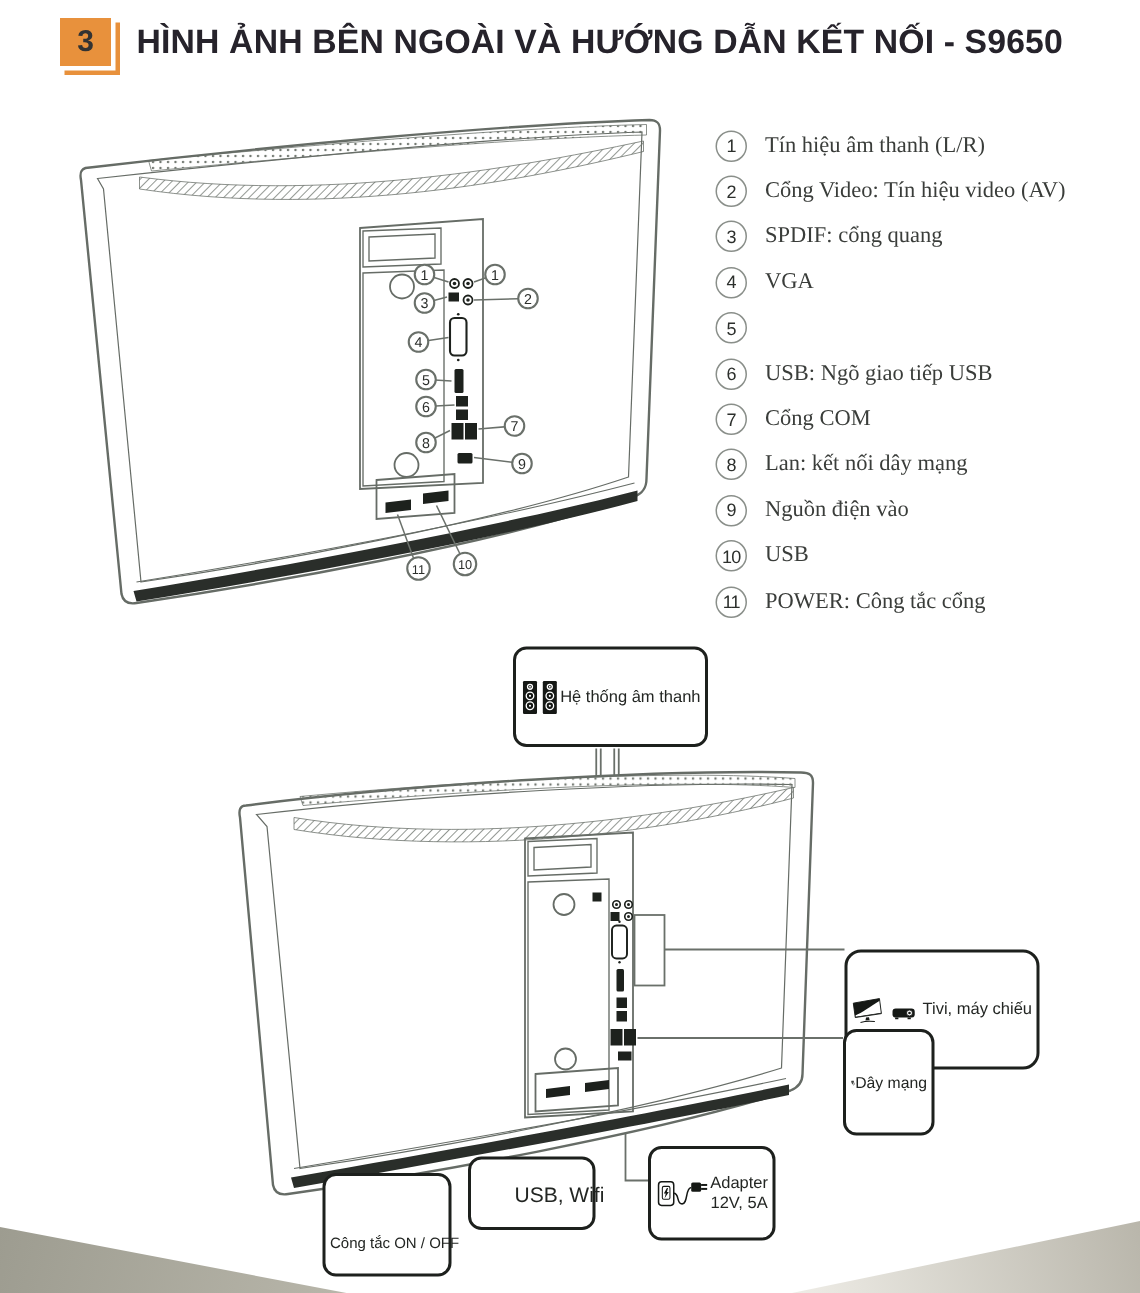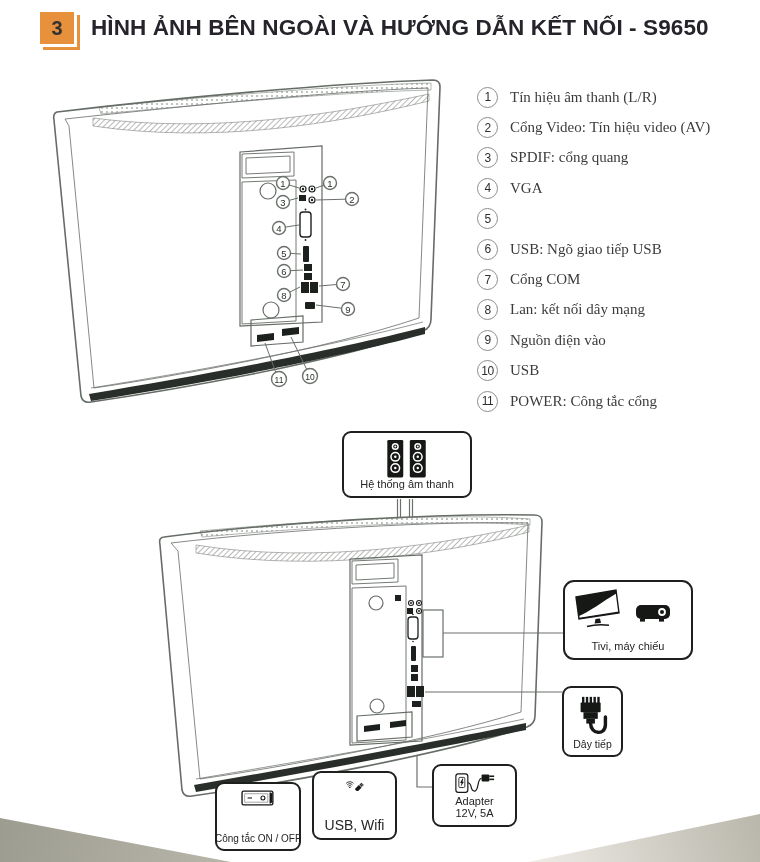--- a/index.html
+++ b/index.html
@@ -22,28 +22,28 @@
                 display:flex; align-items:center; justify-content:center;
                 font-size:12px; letter-spacing:-0.5px; color:#2c2f2c; flex:0 0 auto; }
   .legend-label { margin-left:12px; font-size:15px; color:#3a3d3a; white-space:nowrap;font-family:Liberation Serif, serif; }
 
   
   .diagram1 { position:absolute; left:35px; top:70px; }
   .diagram2 { position:absolute; left:150px; top:425px; }
 
   
   .cbox { position:absolute; background:#ffffff; border:2.5px solid #1d201d; border-radius:9px;
-          display:flex; flex-direction:column; align-items:center; justify-content:space-between;
+          display:flex; flex-direction:row; align-items:center; justify-content:space-between;
           padding:6px 3px 5px; z-index:5; }
   .clabel { font-size:11px; color:#232623; white-space:nowrap; line-height:1.15; text-align:center; }
   .box-speaker { left:342px; top:431px; width:130px; height:67px; }
-  .box-tivi    { left:563px; top:580px; width:130px; height:80px; border-radius:11px; }
+  .box-tivi    { left:563px; top:633px; width:130px; height:80px; border-radius:11px; }
   .box-daymang { left:562px; top:686px; width:61px;  height:71px; }
   .box-congtac { left:215px; top:782px; width:86px;  height:69px; }
-  .box-usbwifi { left:312px; top:771px; width:85px;  height:69px;gap:26px; }
+  .box-usbwifi { left:312px; top:771px; width:85px;  height:49px;gap:26px; }
   .box-adapter { left:432px; top:764px; width:85px;  height:63px; }
   .box-congtac .clabel { font-weight:normal; font-size:10px;margin-top:26px; }
   .box-usbwifi .clabel { font-size:14px; }
   .box-daymang .clabel { font-size:10.5px; }
 
   
   .tri-left  { position:absolute; left:0; top:818px; width:231px; height:44px;
                background:linear-gradient(105deg,#9d9c90,#b8b6aa); clip-path:polygon(0 0,100% 100%,0 100%); }
   .tri-right { position:absolute; right:0; top:814px; width:232px; height:48px;
                background:linear-gradient(255deg,#b9b6ab,#efede7); clip-path:polygon(100% 0,100% 100%,0 100%); }
@@ -340,21 +340,21 @@
           <rect x="12.5" y="3" width="2.5" height="7"></rect>
         <rect x="16.5" y="3" width="2.5" height="7"></rect>
           <rect x="20.5" y="3" width="2.5" height="7"></rect>
           <rect x="24.5" y="3" width="2.5" height="7"></rect>
         <rect x="7" y="9" width="21" height="10" rx="1"></rect>
         <rect x="10" y="19" width="15" height="7"></rect>
         <rect x="13" y="26" width="9" height="5"></rect>
       </g>
       <path d="M17.5 31 C 17.5 42 33 44 33 32 L 33 24" fill="none" stroke="#151815" stroke-width="3.6" stroke-linecap="round"></path>
     </svg>
-    <div class="clabel">Dây tiếp</div>
+    <div class="clabel">Dây mạng</div>
   </div>
 
   <div class="cbox box-congtac">
     <svg width="62" height="30" viewBox="0 0 62 30">
       <rect x="2" y="2" width="56" height="25" rx="3" fill="#ffffff" stroke="#151815" stroke-width="2.5"></rect>
       <path d="M52 4.5 L54.5 4.5 A3 3 0 0 1 56.5 7.5 L56.5 21.5 A3 3 0 0 1 54.5 24.5 L52 24.5 Z" fill="#151815"></path>
       <rect x="7" y="7" width="42" height="15" fill="none" stroke="#5a5f5a" stroke-width="1"></rect>
       <line x1="12" y1="14.5" x2="20" y2="14.5" stroke="#151815" stroke-width="2"></line>
       <circle cx="40" cy="14.5" r="3.6" fill="none" stroke="#151815" stroke-width="2"></circle>
     </svg>

